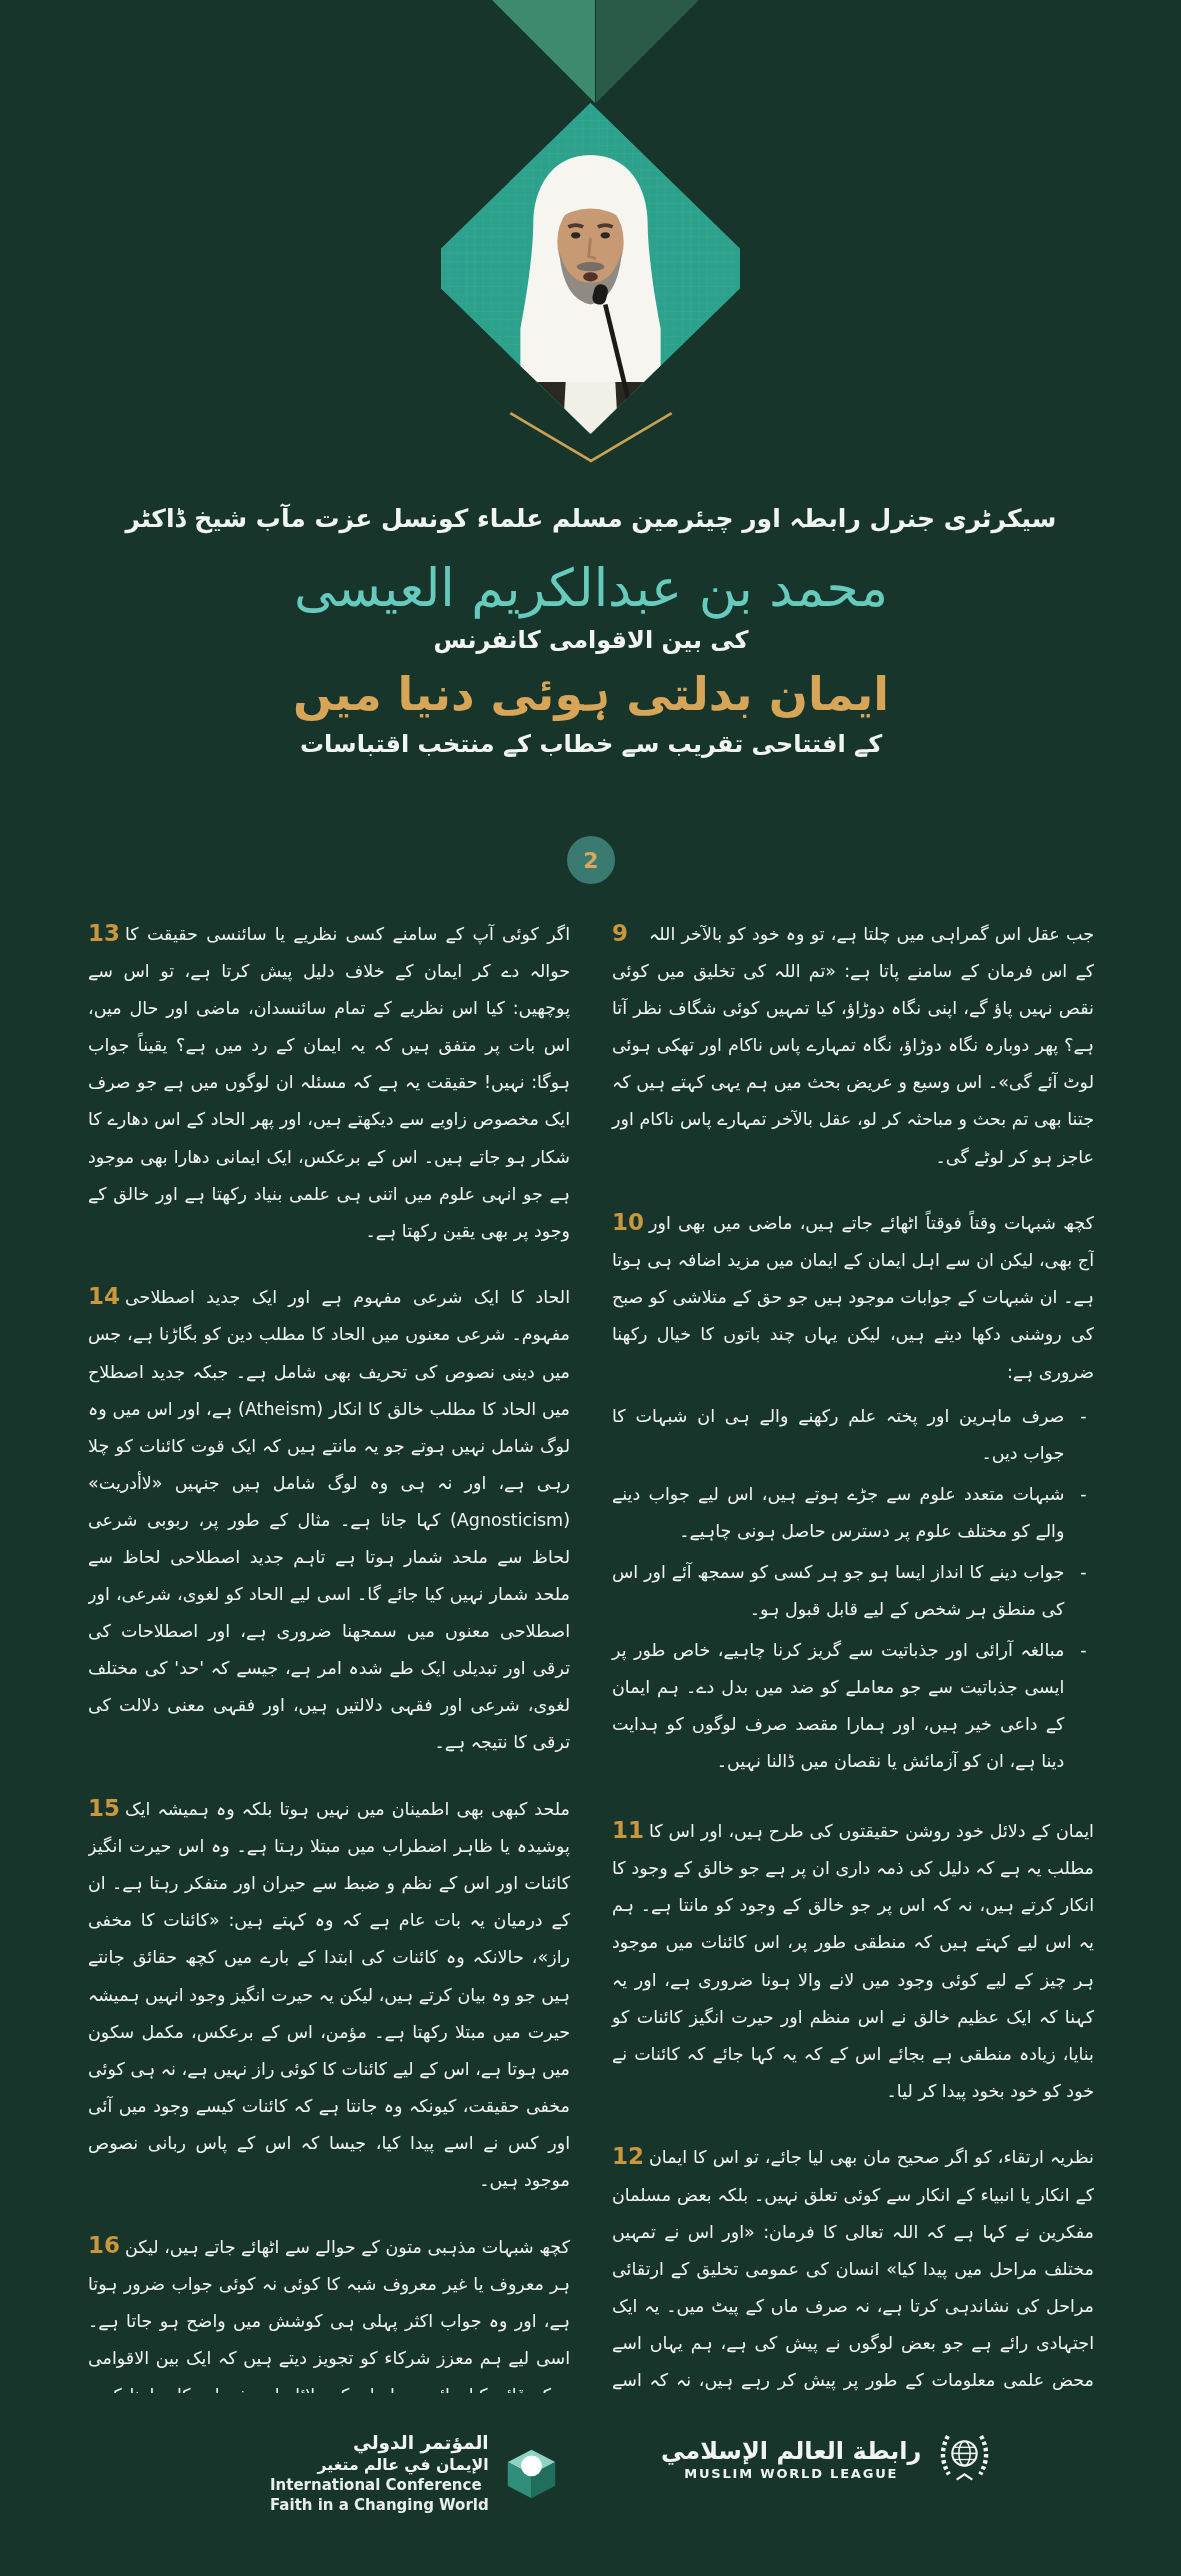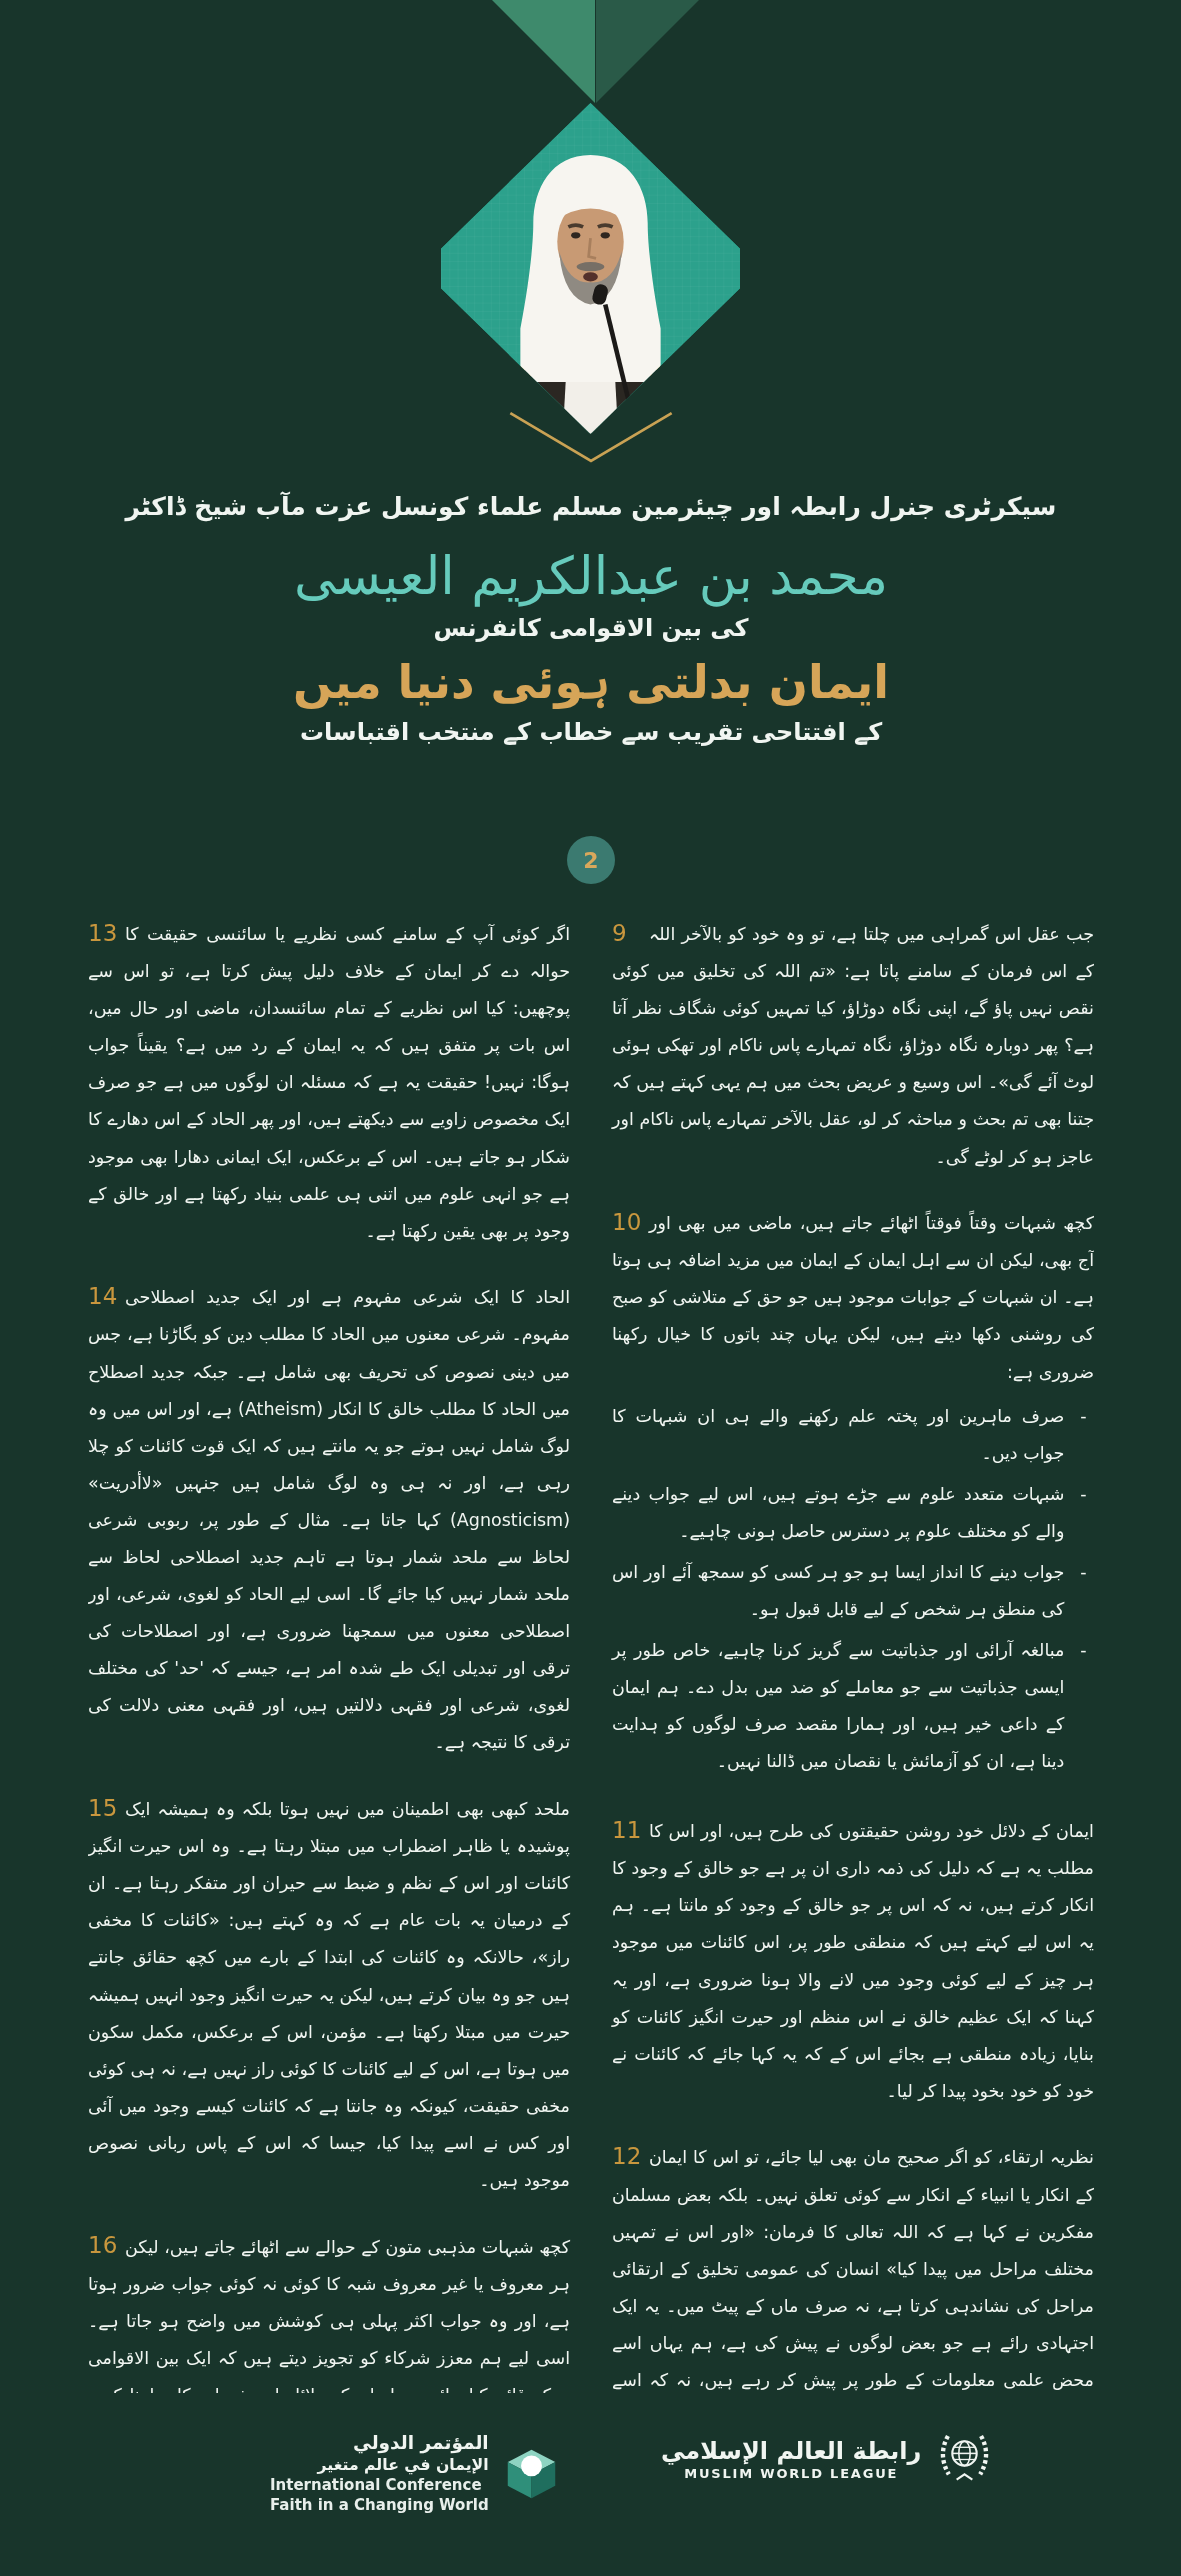--- a/index.html
+++ b/index.html
@@ -20,38 +20,38 @@
 
   
   .hex{position:absolute;left:441px;top:103px;width:299px;height:331px;
     clip-path:polygon(50% 0,100% 44%,100% 56%,50% 100%,0 56%,0 44%);
     background:#2ca18c;}
   .hex svg{display:block;width:299px;height:331px;}
 
   .chevron-wrap{position:absolute;left:504px;top:404px;width:174px;height:66px;}
 
   
-  .titles{position:absolute;top:487px;left:0;width:1182px;text-align:center;direction:rtl;}
+  .titles{position:absolute;top:499px;left:0;width:1182px;text-align:center;direction:rtl;}
   .kicker{color:#f0f5f1;font-size:25px;font-weight:700;letter-spacing:0;line-height:1.6;}
   .speaker-name{color:#66cbbc;font-size:52px;font-weight:400;margin:16.6px 0 5.5px;line-height:1.25;}
   .conf-line{color:#f0f5f1;font-size:24px;font-weight:700;margin:5.5px 0;}
   .conf-title{color:#d6a558;font-size:46px;font-weight:700;margin:13px 0 7.4px;line-height:1.2;}
   .subtitle{color:#f0f5f1;font-size:24px;font-weight:700;margin:7.4px 0;}
 
   .page-badge{position:absolute;left:567px;top:836px;width:48px;height:48px;border-radius:50%;
     background:#3b7a70;display:flex;align-items:center;justify-content:center;}
   .page-badge span{color:#d9a85c;font-size:22px;font-weight:700;}
 
   
   .columns{position:absolute;top:916px;left:88px;width:1006px;height:1477px;
     display:flex;gap:42px;direction:rtl;overflow:hidden;}
   .col{flex:1;direction:rtl;}
   .quote{margin-bottom:29.5px;direction:rtl;}
   .quote:after{content:"";display:block;clear:both;}
-  .qnum{float:left;color:#c9973e;font-size:23px;font-weight:400;margin-top:3.7px;
+  .qnum{float:left;color:#c9973e;font-size:23px;font-weight:700;margin-top:3.7px;
     width:37px;text-align:left;font-family:"DejaVu Sans",sans-serif;}
   .qtext{margin:0;color:#f0f5f1;font-size:17.5px;line-height:2.12;text-align:justify;}
   .bullets{list-style:none;margin:7.4px 0 0;padding:0 13px 0 0;}
   .bullets li{position:relative;color:#f0f5f1;font-size:17.5px;line-height:2.12;
     text-align:justify;padding-right:16.6px;margin-bottom:3.7px;}
   .bullets li:before{content:"-";position:absolute;right:-5.5px;top:0;color:#f0f5f1;}
 
   
   .footer{position:absolute;left:4px;top:2414px;width:1182px;height:120px;}
   .conf-logo{position:absolute;left:266px;top:16.6px;display:flex;align-items:center;gap:14.8px;direction:ltr;}

